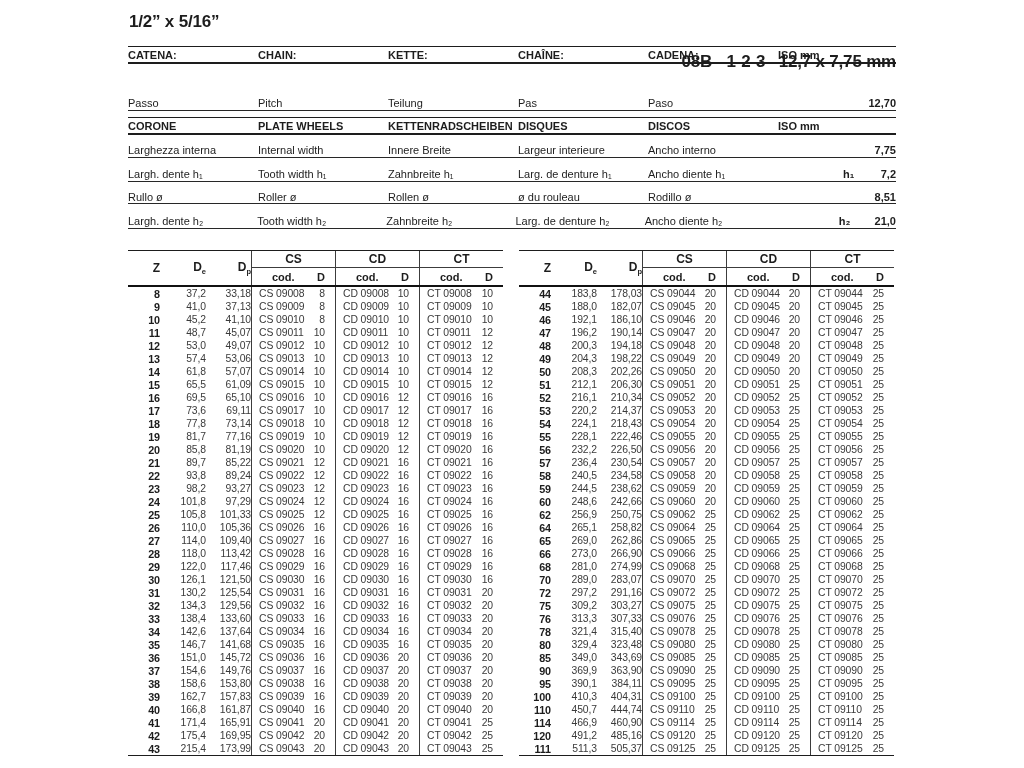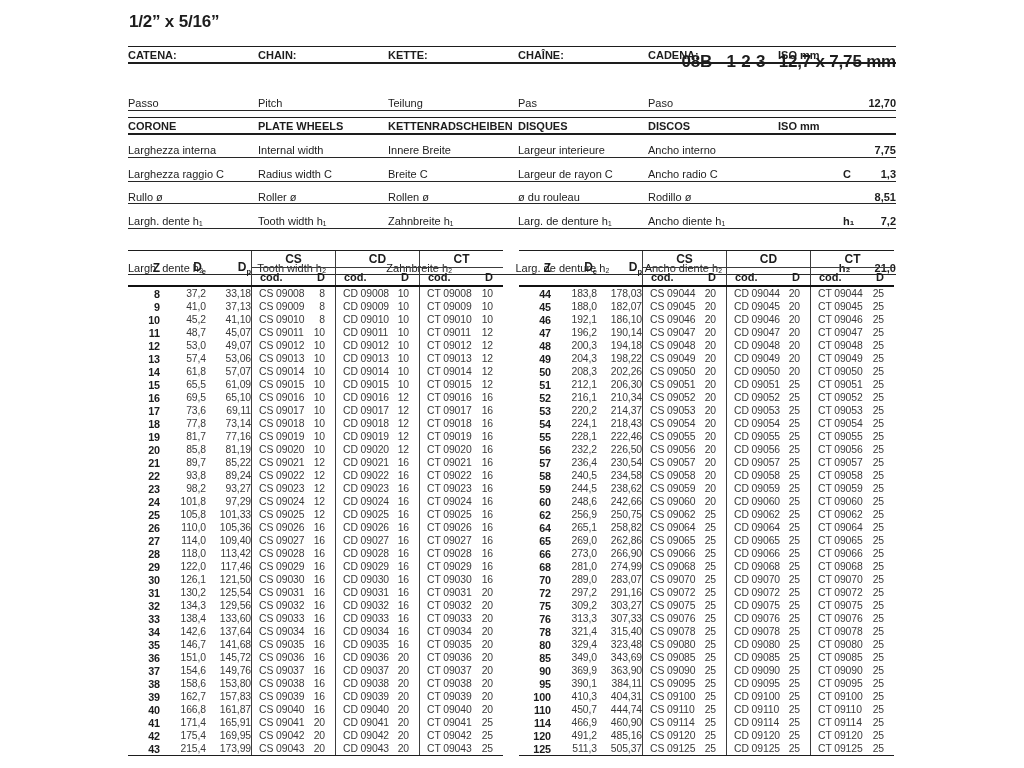--- a/index.html
+++ b/index.html
@@ -32,21 +32,21 @@
   #sp-table-right { left:519px; }
   .sp-head { display:flex; border-bottom:2.6px solid #111111; height:34px; }
   .sp-head-left { width:123px; display:flex; align-items:center; font-weight:700; font-size:12px; }
   .sph-z  { width:32px; text-align:right; }
   .sph-de { width:46px; text-align:right; }
   .sph-dp { width:45px; text-align:right; }
   .sp-head sub { font-size:7.5px; }
   .sp-group { width:84px; box-sizing:border-box; border-left:1.2px solid #3c3c3c; display:flex; flex-direction:column; }
   .sp-gtitle { height:16px; line-height:16px; text-align:center; border-bottom:1.2px solid #3c3c3c; font-weight:700; font-size:12px; }
   .sp-gsub { flex:1; display:flex; align-items:center; font-weight:700; font-size:11px; }
-  .sp-gsub .gcod { width:53px; padding-left:8px; box-sizing:border-box; }
+  .sp-gsub .gcod { width:53px; padding-left:8px; box-sizing:border-box;margin-left:12px; }
   .sp-gsub .gd   { width:30px; text-align:right; padding-right:10px; box-sizing:border-box; }
   .sp-row { display:flex; height:13px; font-size:10.4px; color:#3a3a3a; letter-spacing:-0.1px; }
   .sp-row span { display:flex; align-items:center; height:100%; box-sizing:border-box; }
   .c-z   { width:32px; justify-content:flex-end; font-weight:700; color:#1d1d1d; font-size:10.8px; }
   .c-de  { width:46px; }
   .c-dp  { width:45px; }
   .c-num { justify-content:flex-end; }
   .c-cod { width:54px; border-left:1.2px solid #3c3c3c; padding-left:7px; }
   .c-d   { width:30px; justify-content:flex-end; padding-right:10px; }
 </style>
@@ -97,29 +97,20 @@
   <div class="lang-head">
     <span class="lh-cell">CORONE</span>
     <span class="lh-cell">PLATE WHEELS</span>
     <span class="lh-cell">KETTENRADSCHEIBEN</span>
     <span class="lh-cell">DISQUES</span>
     <span class="lh-cell">DISCOS</span>
     <span class="lh-val">ISO mm</span>
   </div>
   <div id="wheel-rows">
       <div class="lang-row">
-        <span class="lr-cell">Larghezza raggio C</span>
-        <span class="lr-cell">Radius width C</span>
-        <span class="lr-cell">Breite C</span>
-        <span class="lr-cell">Largeur de rayon C</span>
-        <span class="lr-cell">Ancho radio C</span>
-        <span class="lr-sym">C</span>
-        <span class="lr-val">1,3</span>
-      </div>
-      <div class="lang-row">
         <span class="lr-cell">Largh. dente h₁</span>
         <span class="lr-cell">Tooth width h₁</span>
         <span class="lr-cell">Zahnbreite h₁</span>
         <span class="lr-cell">Larg. de denture h₁</span>
         <span class="lr-cell">Ancho diente h₁</span>
         <span class="lr-sym">h₁</span>
         <span class="lr-val">7,2</span>
       </div>
       <div class="lang-row">
         <span class="lr-cell">Largh. dente h₂</span>
@@ -971,21 +962,21 @@
         <span class="c-num c-de">491,2</span>
         <span class="c-num c-dp">485,16</span>
         <span class="c-cod">CS 09120</span>
         <span class="c-d">25</span>
         <span class="c-cod">CD 09120</span>
         <span class="c-d">25</span>
         <span class="c-cod">CT 09120</span>
         <span class="c-d">25</span>
       </div>
       <div class="sp-row">
-        <span class="c-z">125</span>
+        <span class="c-z">111</span>
         <span class="c-num c-de">511,3</span>
         <span class="c-num c-dp">505,37</span>
         <span class="c-cod">CS 09125</span>
         <span class="c-d">25</span>
         <span class="c-cod">CD 09125</span>
         <span class="c-d">25</span>
         <span class="c-cod">CT 09125</span>
         <span class="c-d">25</span>
       </div>
     </div>

